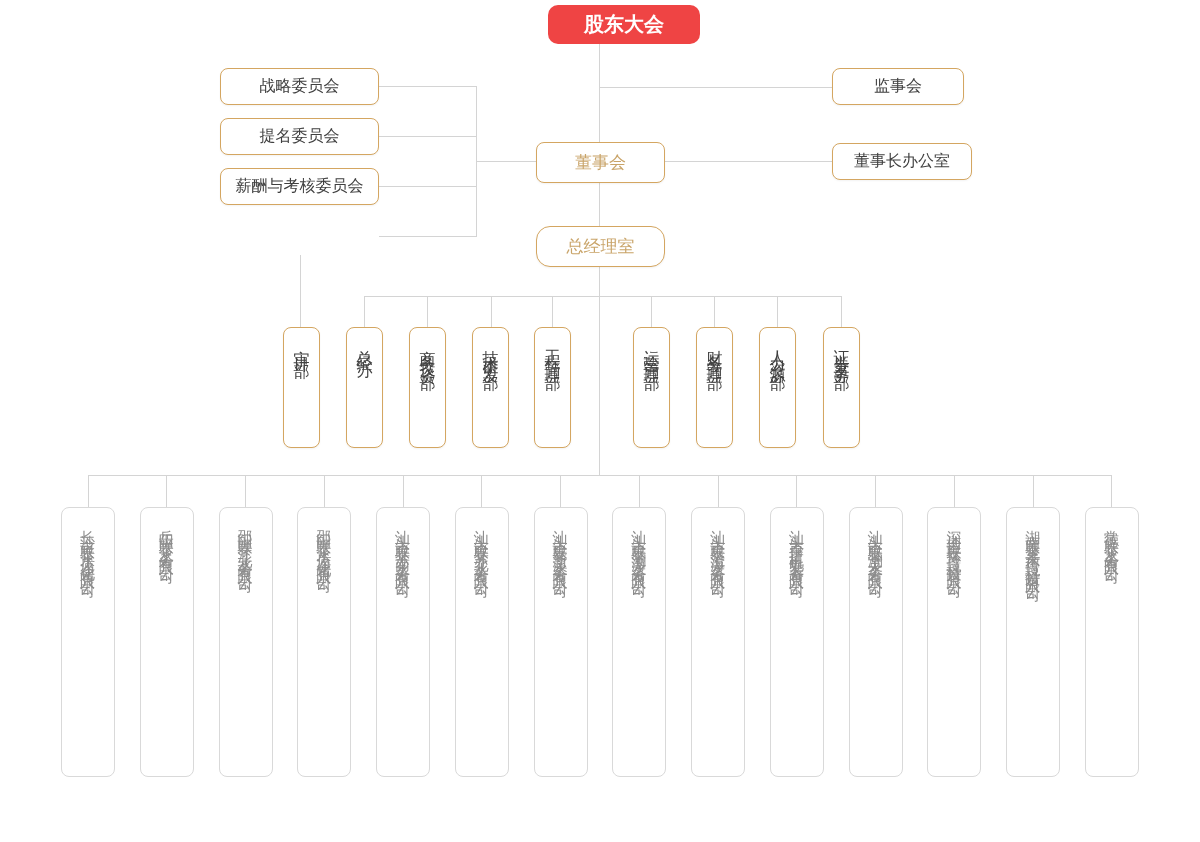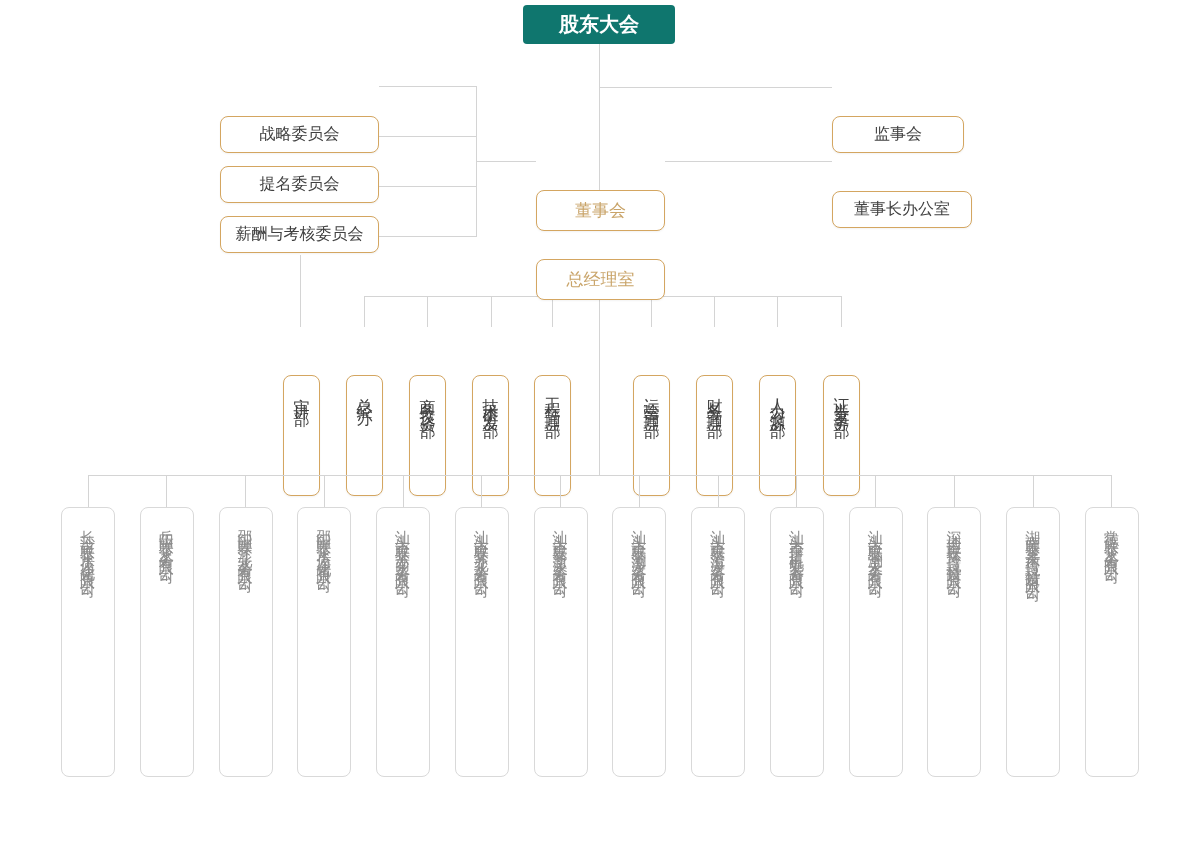--- a/index.html
+++ b/index.html
@@ -5,22 +5,22 @@
   html,body{margin:0;padding:0;background:#ffffff;}
   body{font-family:"Liberation Sans","DejaVu Sans",sans-serif;}
   .canvas{position:relative;width:1200px;height:842px;background:#ffffff;overflow:hidden;}
 
   
   .line{position:absolute;background:#d4d4d4;}
 
   
   .node{position:absolute;box-sizing:border-box;background:#ffffff;border-radius:8px;
         display:flex;align-items:center;justify-content:center;}
-  .gold{border:1.5px solid #d4a661;color:#404040;font-size:16px;box-shadow:0 1px 2px rgba(0,0,0,0.05);margin-top:48px;}
-  .root{background:#0f766e;border:none;color:#ffffff;font-size:20px;font-weight:bold;border-radius:4px;}
+  .gold{border:1.5px solid #d4a661;color:#404040;font-size:16px;box-shadow:0 1px 2px rgba(0,0,0,0.05);}
+  .root{background:#ef4444;border:none;color:#ffffff;font-size:20px;font-weight:bold;border-radius:10px;margin-left:25px;}
   .goldtext{color:#c9a469;font-size:17px;}
 
   
   .vbox{align-items:flex-start;}
   .vbox span{writing-mode:vertical-lr;text-orientation:upright;line-height:1;display:block;}
   .dept{width:37px;height:121px;top:327px;}
   .dept span{font-size:16px;letter-spacing:6px;padding-top:9px;}
 
   
   .companies{position:absolute;left:61px;top:475px;width:1078px;height:302px;}
@@ -76,21 +76,21 @@
   <div class="node gold" style="left:832px;top:68px;width:132px;height:37px;">
     <span>监事会</span>
   </div>
   <div class="node gold" style="left:832px;top:143px;width:140px;height:37px;">
     <span>董事长办公室</span>
   </div>
 
   <div class="node gold goldtext" style="left:536px;top:142px;width:129px;height:41px;">
     <span>董事会</span>
   </div>
-  <div class="node gold goldtext" style="left:536px;top:211px;width:129px;height:41px;">
+  <div class="node gold goldtext" style="left:536px;top:226px;width:129px;height:41px;border-radius:14px;">
     <span>总经理室</span>
   </div>
 
   <div class="node gold vbox dept" style="left:283px;">
     <span>审计部</span>
   </div>
   <div class="node gold vbox dept" style="left:346px;">
     <span>总经办</span>
   </div>
   <div class="node gold vbox dept" style="left:409px;">

